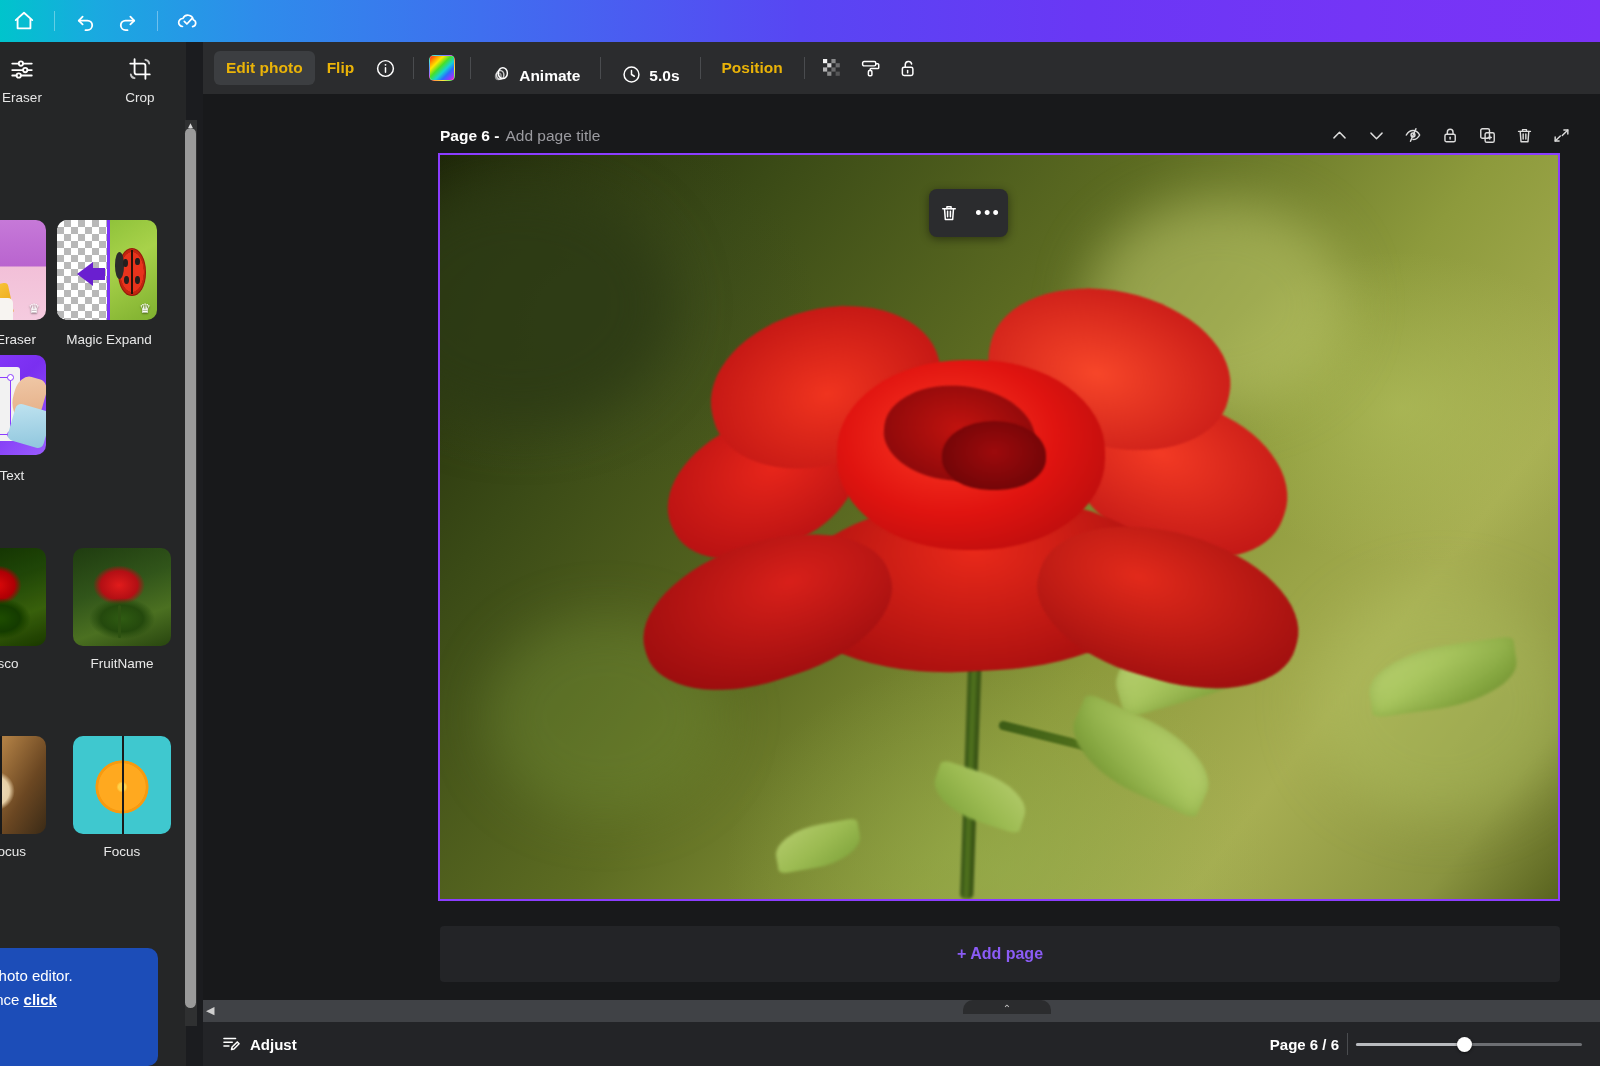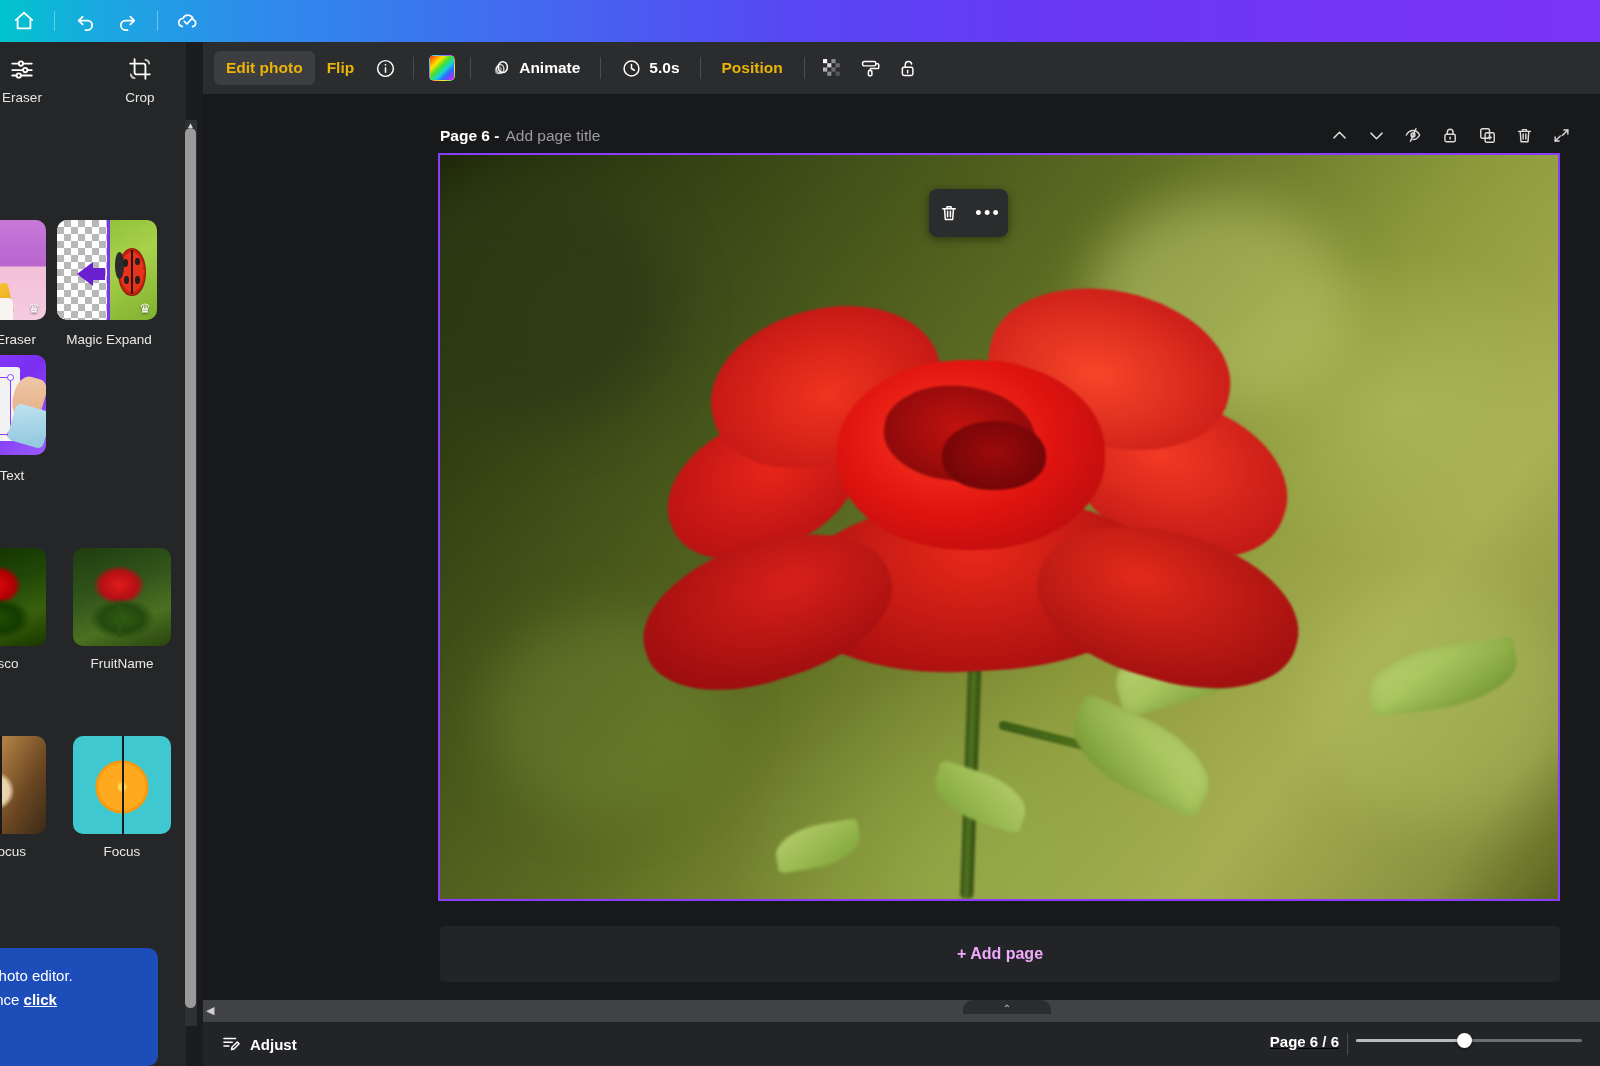--- a/index.html
+++ b/index.html
@@ -239,21 +239,21 @@
     width:38px; height:34px; display:flex; align-items:center; justify-content:center;
     border-radius:6px; cursor:pointer;
   }
   .eb-sep { width:1px; height:22px; background:#4a4c4f; margin:0 9px; }
   .rainbow {
     width:26px; height:26px; border-radius:5px;
     background:linear-gradient(135deg,#ff1f1f 0%,#ff8a00 14%,#ffe600 28%,#45e02a 44%,#17d3d3 60%,#2b6bff 74%,#8b3dff 88%,#ff2fb0 100%);
     border:1px solid rgba(255,255,255,.25);
   }
   .eb-with-ico {
-    height:34px; display:flex; align-items:center; gap:7px; padding:0 11px;
+    height:34px; display:flex; align-items:flex-end; gap:7px; padding:0 11px;
     color:#fff; font-size:15.5px; font-weight:bold; border-radius:6px; cursor:pointer;
   }
 
   
   .canvasarea {
     position:absolute; left:203px; top:94px; width:1397px; height:906px;
     background:#18191b; overflow:hidden;text-align:right;
   }
   .page-head {
     position:absolute; left:237px; top:33px; display:flex; align-items:baseline; gap:0px;
@@ -330,21 +330,21 @@
   .et-ico {
     width:32px; height:32px; display:flex; align-items:center; justify-content:center;
     border-radius:5px; cursor:pointer; color:#fff;
   }
   .dots { letter-spacing:2.4px; font-size:18px; line-height:1; }
 
   .addpage {
     position:absolute; left:237px; top:832px; width:1120px; height:56px;
     background:#232427; border-radius:4px;
     display:flex; align-items:center; justify-content:center;
-    color:#f0abfc; font-size:16px; font-weight:bold; cursor:pointer;
+    color:#8b5cf6; font-size:16px; font-weight:bold; cursor:pointer;
   }
 
   
   .hsb {
     position:absolute; left:203px; top:1000px; width:1397px; height:22px;
     background:#404246;
   }
   .hsb-left-arrow {
     position:absolute; left:206px; top:1004px; color:#cfcfcf; font-size:11px;
   }
@@ -357,21 +357,21 @@
 
   
   .bottombar {
     position:absolute; left:203px; top:1022px; width:1397px; height:44px;
     background:#232427; display:flex; align-items:center; padding:0 18px;
   }
   .notes {
     display:flex; align-items:center; gap:9px; color:#fff; font-size:15px; font-weight:bold;
     cursor:pointer;
   }
-  .bb-right { margin-left:auto; display:flex; gap:8px;text-decoration:underline; }
+  .bb-right { margin-left:auto; display:flex; align-items:center; gap:8px; }
   .pagecount { color:#fff; font-size:15px; font-weight:bold; }
   .bb-sep { width:1px; height:22px; background:#4a4c4f; }
   .zoom-slider { position:relative; width:226px; height:14px; display:flex; align-items:center; cursor:pointer; }
   .zs-track { position:absolute; left:0; right:0; height:3px; background:#6d6f73; border-radius:2px; }
   .zs-fill { position:absolute; left:0; height:3px; background:#b9bbbf; border-radius:2px; }
   .zs-knob {
     position:absolute; width:15px; height:15px; border-radius:50%;
     background:#fff; box-shadow:0 1px 3px rgba(0,0,0,.5);
   }
 

